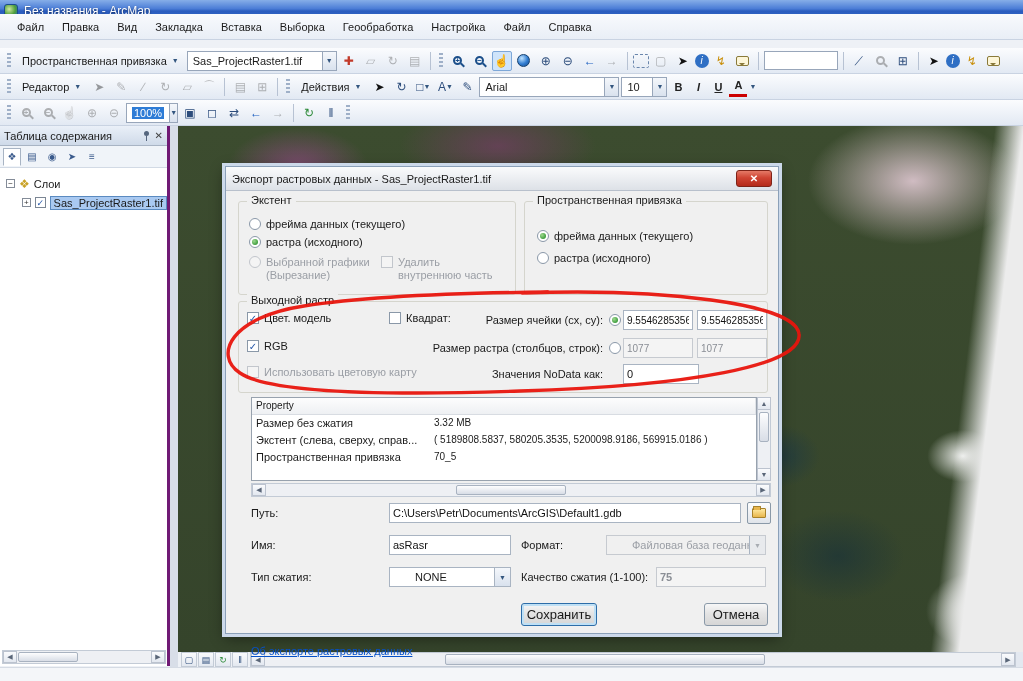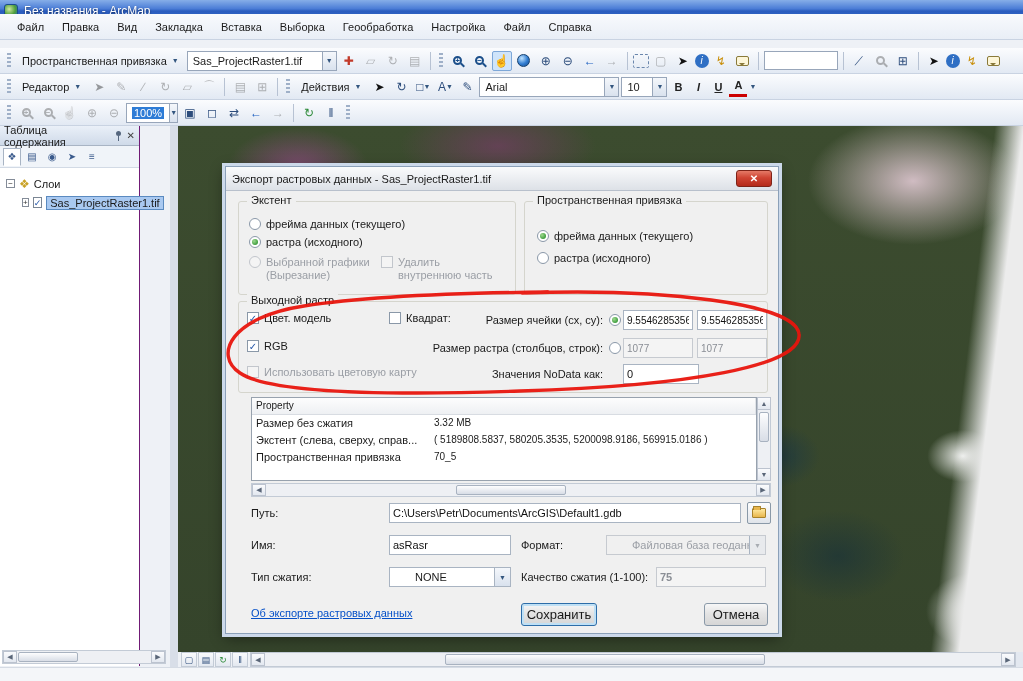--- a/index.html
+++ b/index.html
@@ -48,21 +48,21 @@
   .mag::after { content:''; position:absolute; width:5px; height:2px; background:#1c4f8a;
     right:-5px; bottom:-3px; transform:rotate(45deg); }
   .globe { width:13px; height:13px; border-radius:50%;
     background:radial-gradient(circle at 35% 30%, #bfe3ff, #2f7bd0 55%, #1b4e8d); border:1px solid #14406f; }
   .bubble { width:13px; height:10px; background:#fdf6d8; border:1px solid #8a7a3a; border-radius:2px; position:relative; }
   .bubble::after { content:''; position:absolute; left:2px; bottom:-4px; border:3px solid transparent; border-top-color:#8a7a3a; }
   .biu { font-weight:bold; width:18px; height:20px; display:flex; align-items:center; justify-content:center; color:#222; }
   .font-color-a { border-bottom:3px solid #c00; line-height:11px; }
 
   
-  .toc { position:absolute; left:0; top:126px; width:140px; height:540px; background:#fff; border-right:1px solid #701a75; }
+  .toc { position:absolute; left:0; top:126px; width:170px; height:540px; background:#fff; border-right:3px solid #701a75; }
   .toc-header { height:20px; background:linear-gradient(#eaf0f8,#cfdae9); border-bottom:1px solid #a8b4c4;
     display:flex; align-items:center; padding:0 4px; gap:4px; }
   .toc-header .t { flex:1; font-size:11px; }
   .pin-icon { width:10px; height:12px; position:relative; }
   .pin-icon::before { content:''; position:absolute; left:3px; top:1px; width:5px; height:5px; background:#55667e; border-radius:50%; }
   .pin-icon::after { content:''; position:absolute; left:5px; top:6px; width:1px; height:5px; background:#55667e; }
   .mini-x { font-size:10px; color:#444; }
   .toc-tabs { height:22px; background:#f0f4f9; border-bottom:1px solid #d2dae5; display:flex; align-items:center; gap:2px; padding-left:3px; }
   .toc-tab { width:18px; height:18px; display:flex; align-items:center; justify-content:center; font-size:10px; color:#3a5a8c; }
   .toc-tab.active { background:#fff; border:1px solid #a8b4c4; border-bottom-color:#fff; }
@@ -152,21 +152,21 @@
   .folder-icon { width:14px; height:10px; background:linear-gradient(#ffe9a0,#e8b64c); border:1px solid #a8822a; border-radius:1px; position:relative; }
   .folder-icon::before { content:''; position:absolute; left:0; top:-3px; width:6px; height:3px;
     background:#e8b64c; border:1px solid #a8822a; border-bottom:none; border-radius:1px 1px 0 0; }
   .combo { position:absolute; height:20px; border:1px solid #a9b4c2; background:#fff; display:flex; align-items:center;padding-left:21px; }
   .combo .val { flex:1; padding:0 4px; white-space:nowrap; overflow:hidden; }
   .combo .car { width:16px; height:18px; border-left:1px solid #a9b4c2;
     background:linear-gradient(#f4f7fb,#d9e2ee); display:flex; align-items:center; justify-content:center; font-size:7px; color:#33567f; }
   .combo.dis { background:#f0f0f0; border-color:#c6cad0; }
   .combo.dis .val { color:#9a9ea5; }
   .combo.dis .car { color:#a8acb2; background:#e8eaed; }
-  .link { position:absolute; color:#0550c8; text-decoration:underline; }
+  .link { position:absolute; color:#0550c8; text-decoration:underline;margin-top:38px; }
   .btn { position:absolute; height:23px; background:linear-gradient(#f7f7f7,#e4e4e4 45%,#d6d6d6);
     border:1px solid #8a99a8; border-radius:3px; font-size:13px; display:flex; align-items:center; justify-content:center;
     font-family:"Liberation Sans",sans-serif; }
   .btn.default { border-color:#2d6da8; box-shadow:inset 0 0 0 2px #bfe0f5; }
 
   .annotation-svg { position:absolute; left:0; top:0; z-index:90; pointer-events:none; }
 </style>
 </head>
 <body>
 

